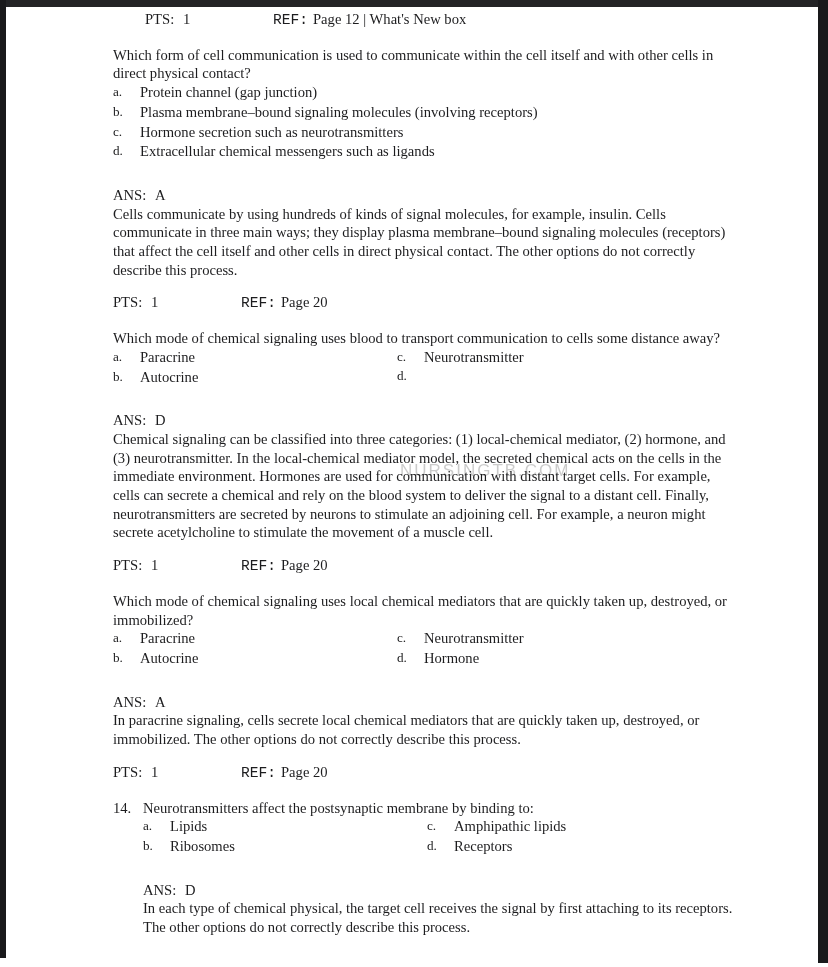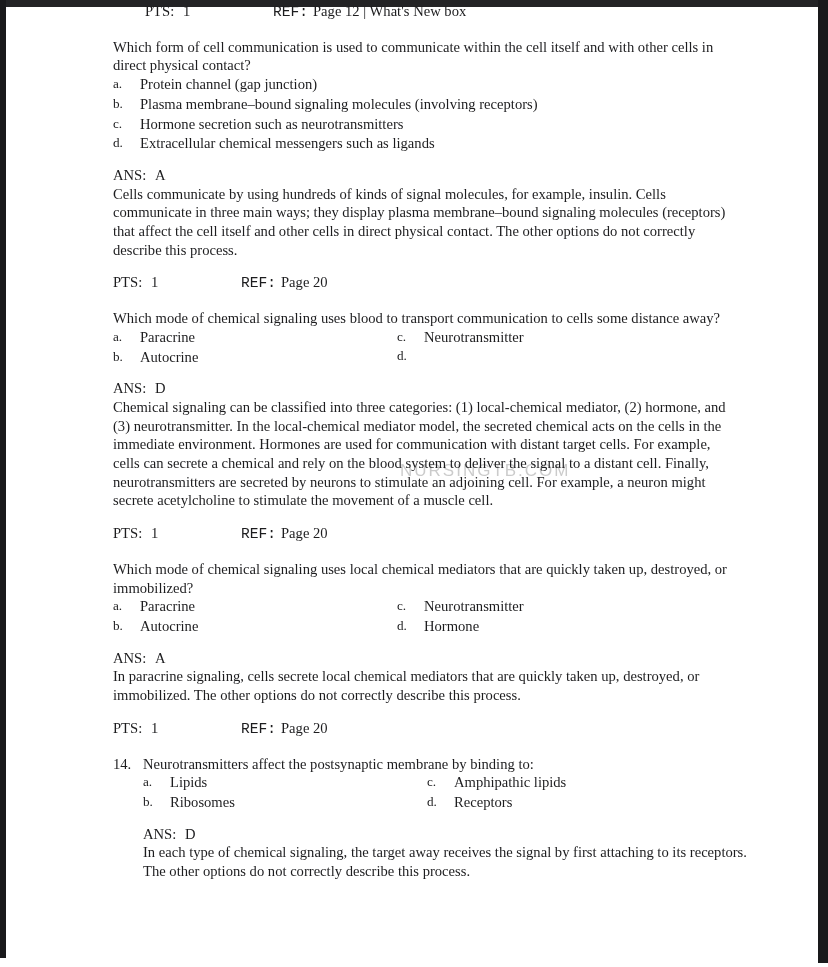--- a/index.html
+++ b/index.html
@@ -26,21 +26,21 @@
   .edge-left {
     position: absolute; top: 0; left: 0;
     width: 6px; height: 958px; background: #19191b;
   }
   .edge-right {
     position: absolute; top: 0; right: 0;
     width: 10px; height: 963px; background: #19191b;
   }
   .content {
     position: absolute;
-    top: 2px;
+    top: 10px;
     left: 113px;
     width: 648px;
   }
   
   .pts-line {
     display: flex;
     align-items: baseline;
     white-space: nowrap;
   }
   .pts-label { display: inline-block; width: 38px; }
@@ -63,21 +63,21 @@
     width: 27px;
     flex: 0 0 27px;
     font-size: 13.2px;
     position: relative;
     top: -1px;
   }
   .opt-text { flex: 1; }
   .opts.two-col { display: flex; }
   .opt-col-left { width: 284px; flex: 0 0 284px; }
   .opt-col-right { flex: 1; }
-  .ans-block { margin-top: 12px; }
+  .ans-block { margin-top: 24px; }
   .ans-line { display: flex; align-items: baseline; }
   .ans-label { display: inline-block; width: 42px; }
   .expl { width: 615px; }
   .q-pts { margin-top: 14px; }
   
   .watermark {
     position: absolute;
     left: 356px;
     top: 462px;
     font-family: Liberation Sans, sans-serif;
@@ -259,20 +259,20 @@
                 <span class="opt-letter">d.</span>
                 <span class="opt-text">Receptors</span>
               </div>
             </div>
           </div>
           <div class="ans-block">
             <div class="ans-line">
               <span class="ans-label">ANS:</span>
               <span class="ans-value">D</span>
             </div>
-            <div class="expl">In each type of chemical signaling, the target away receives the signal by first attaching to its receptors. The other options do not correctly describe this process.</div>
+            <div class="expl">In each type of chemical physical, the target cell receives the signal by first attaching to its receptors. The other options do not correctly describe this process.</div>
           </div>
         </div>
       </div>
     </div>
 
   </div>
 </div>
 
 </body></html>

